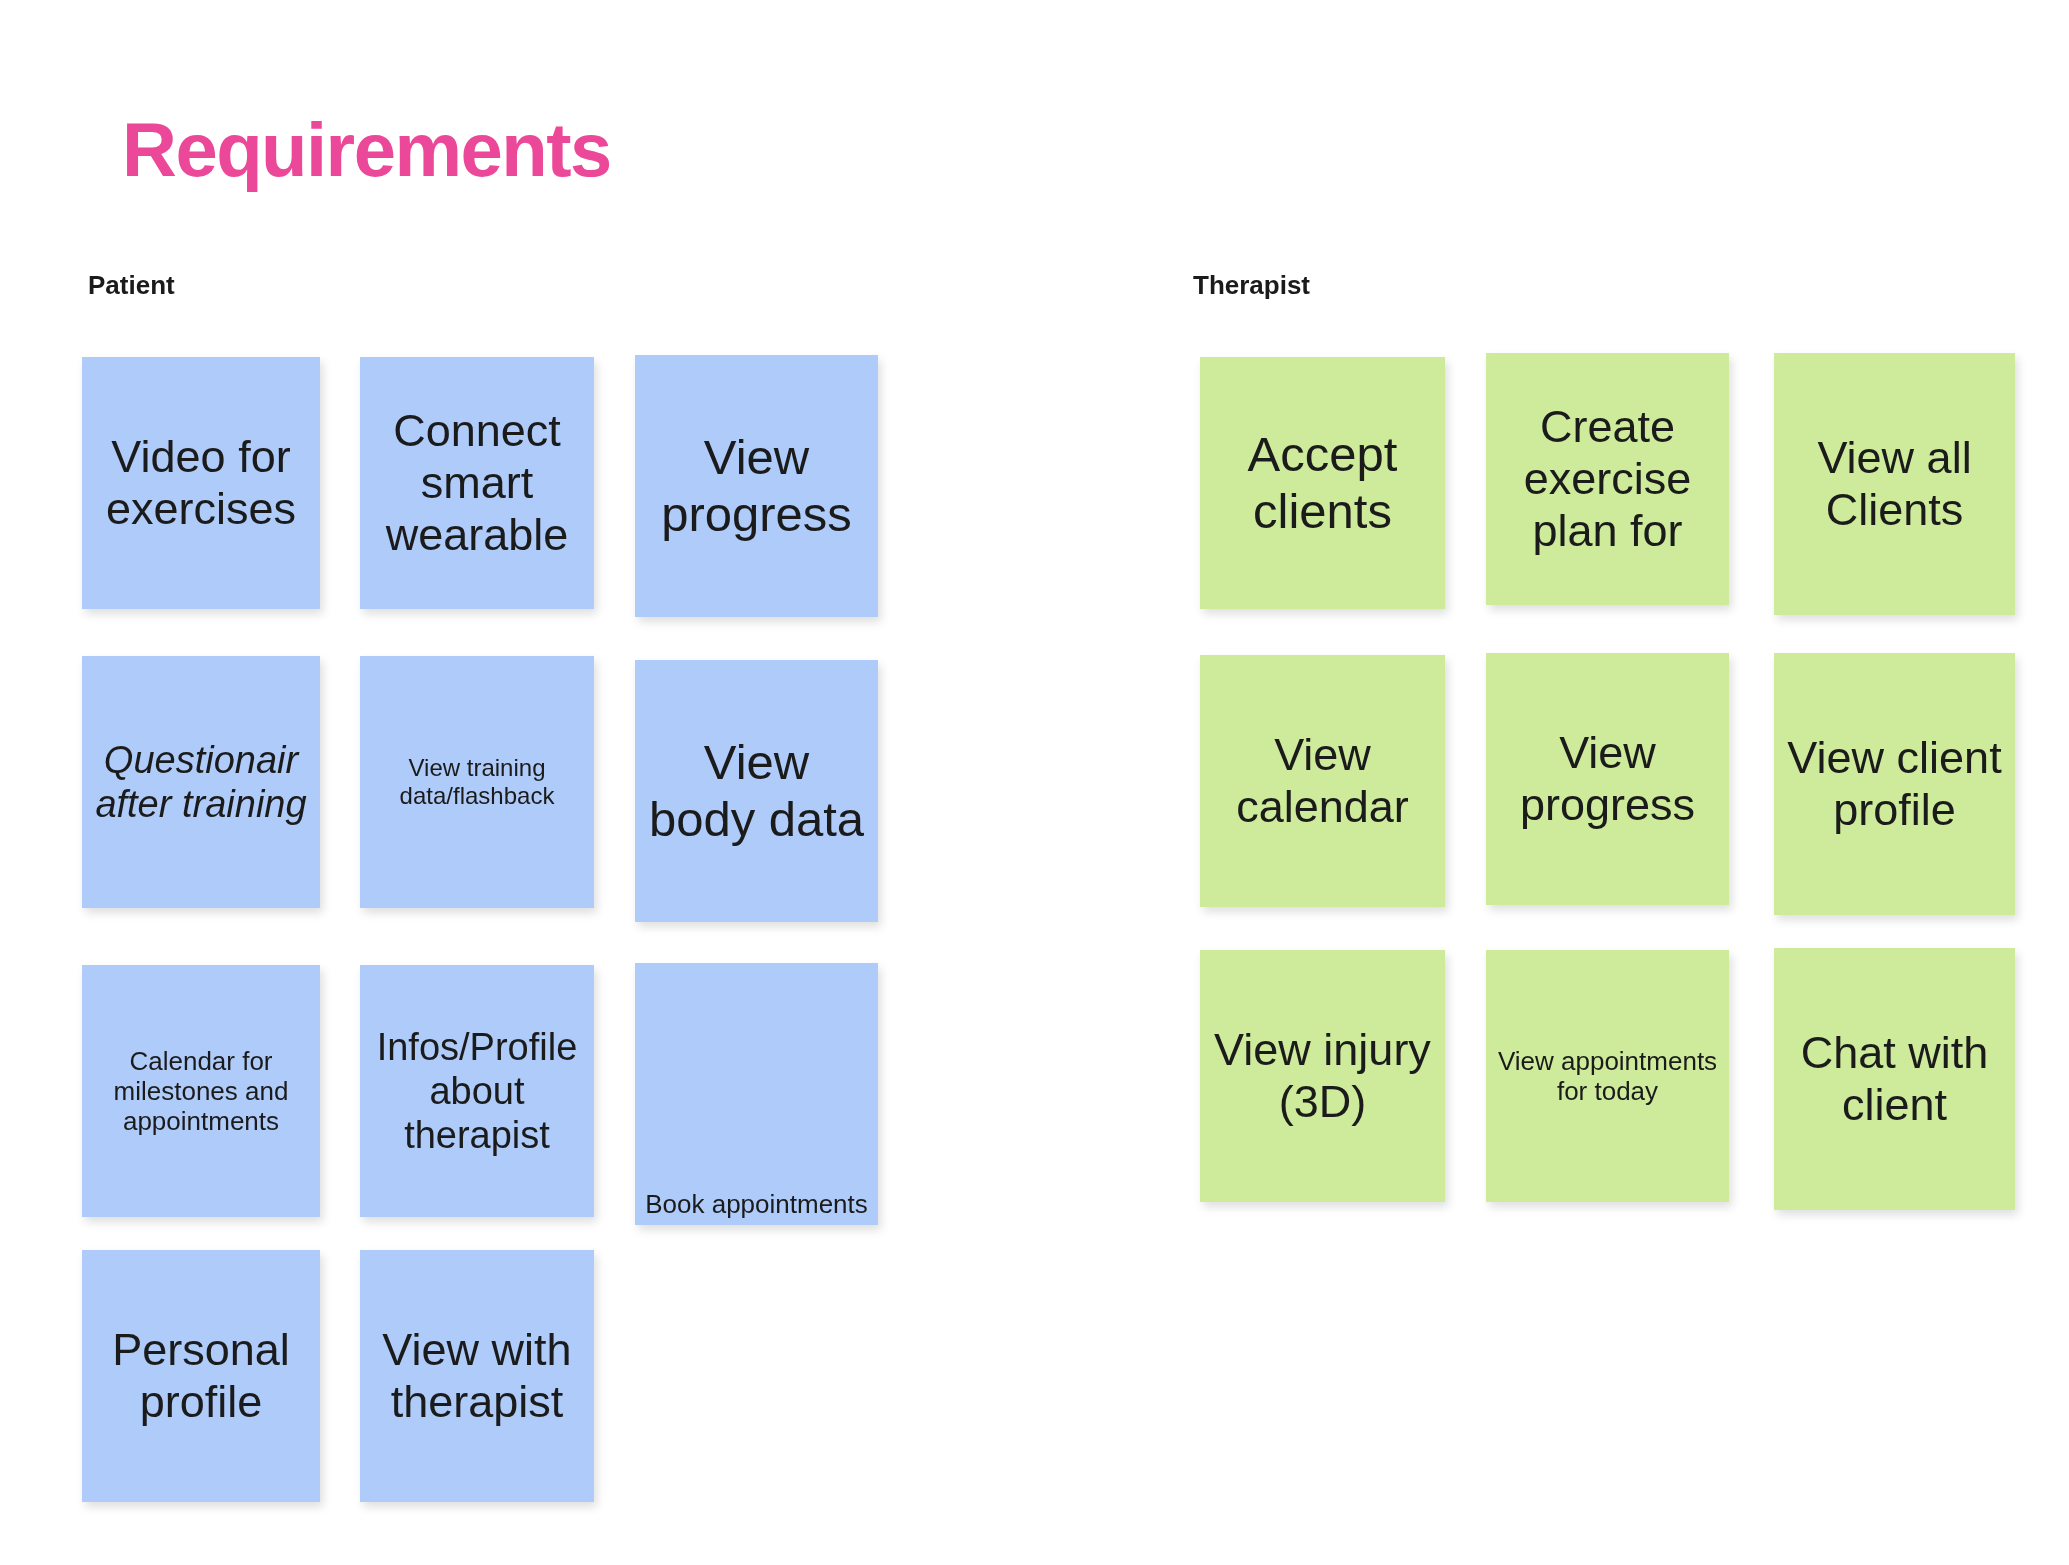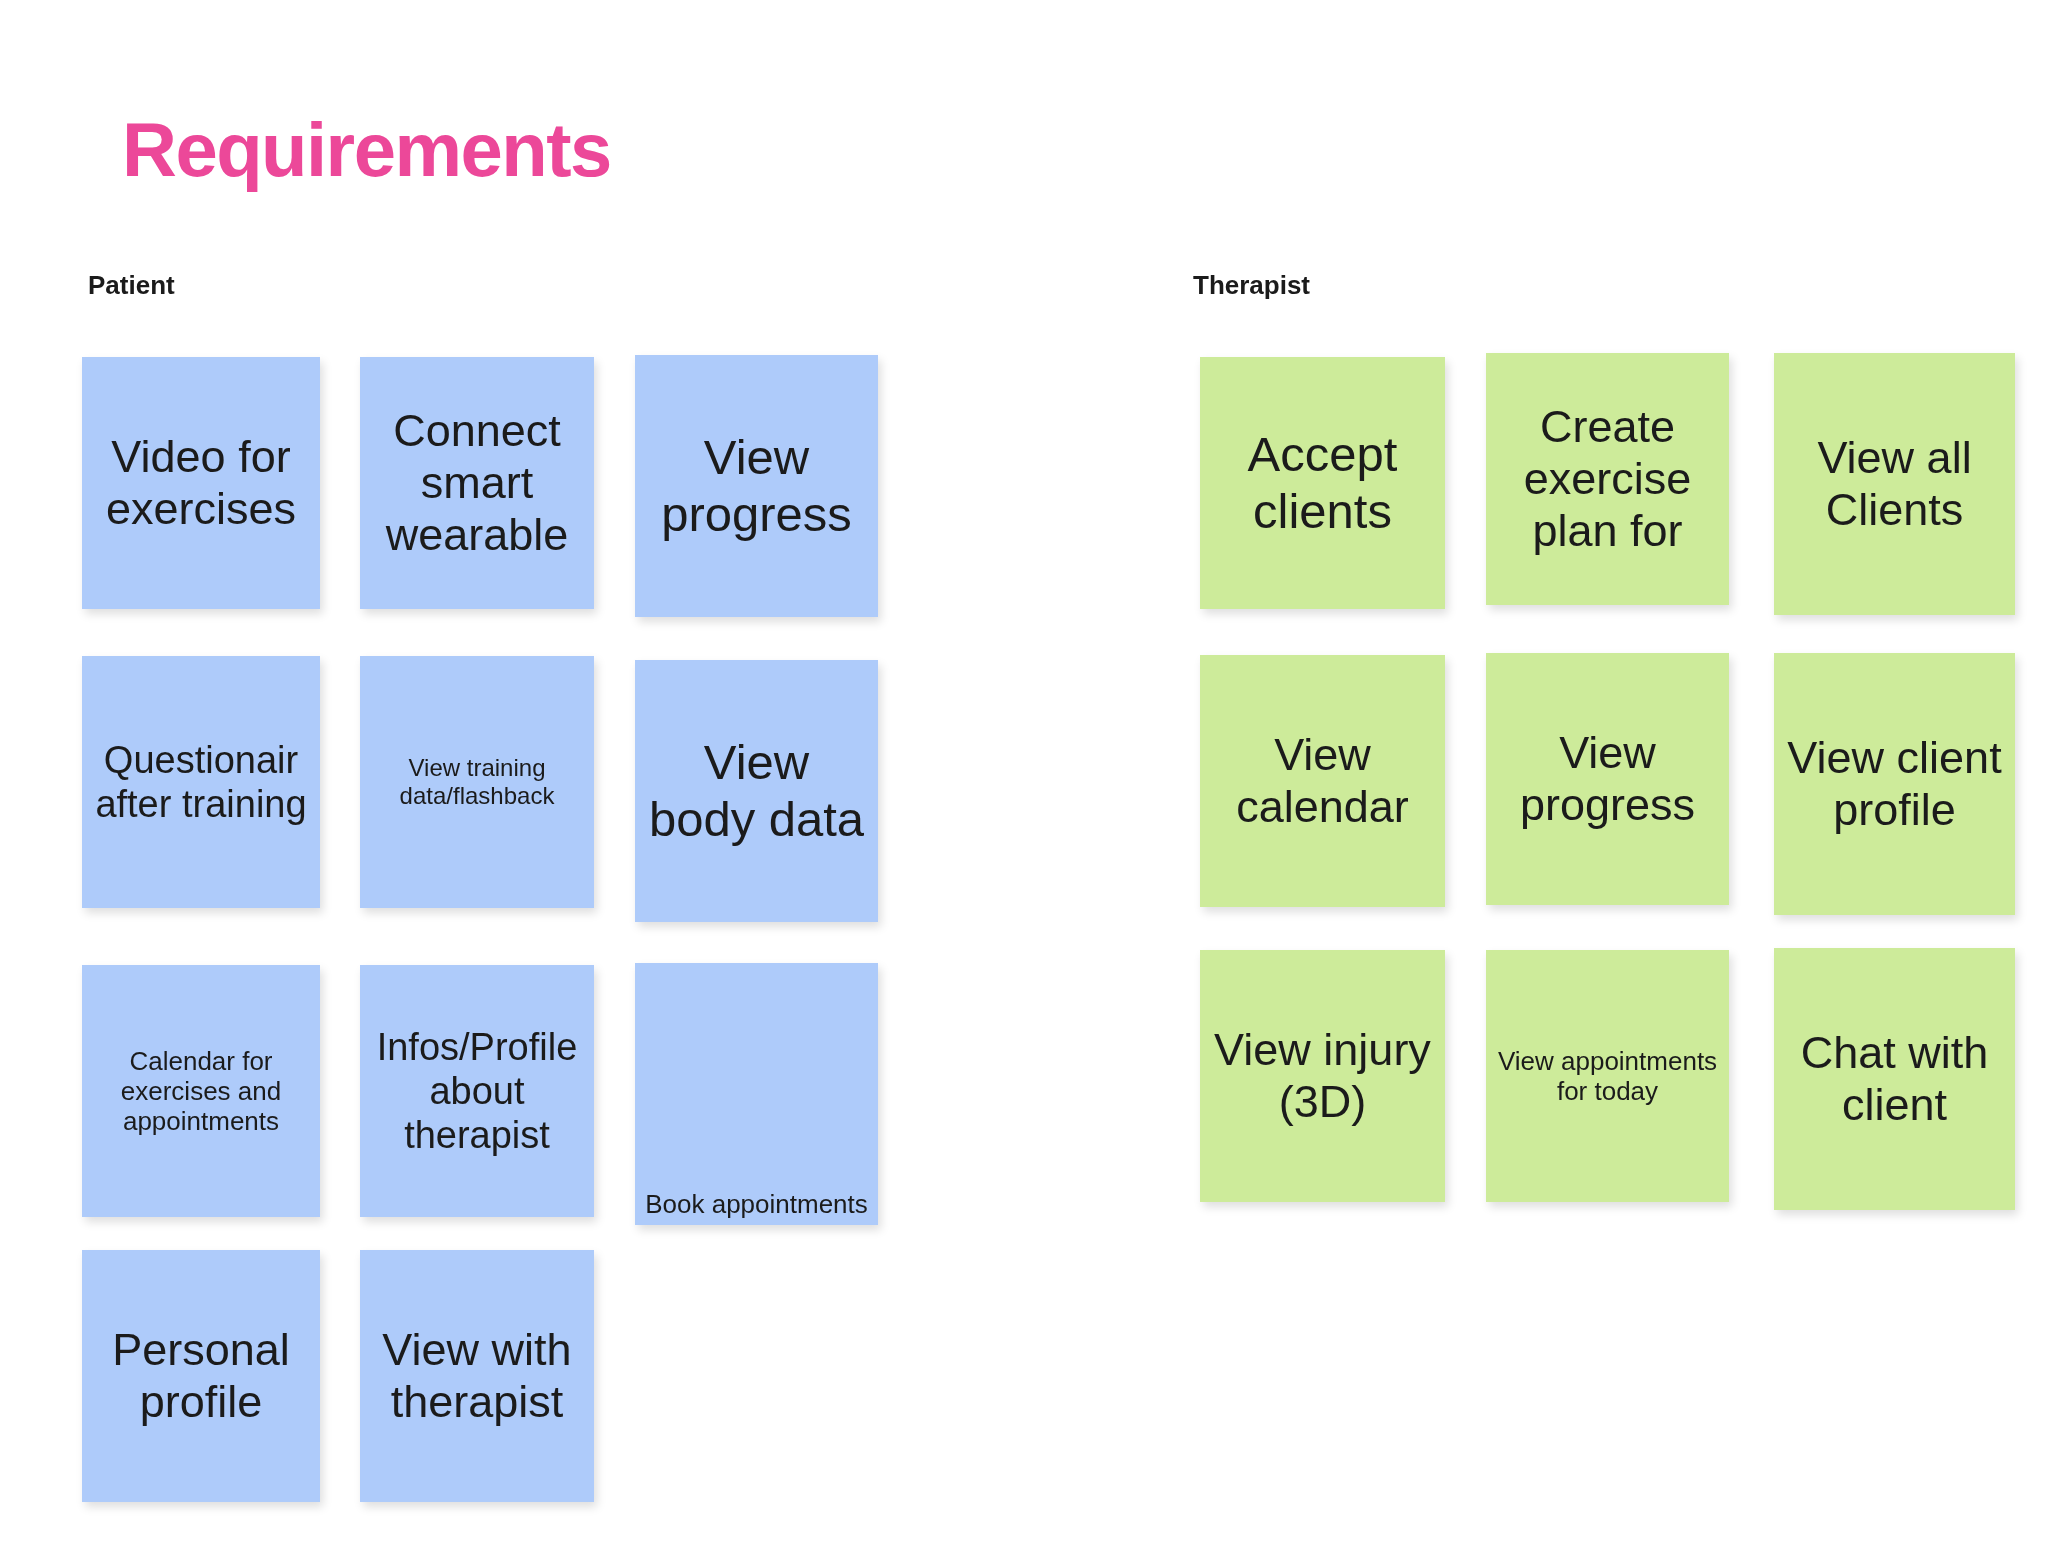--- a/index.html
+++ b/index.html
@@ -87,34 +87,34 @@
   </div>
 
   <div class="note blue" style="left:360px; top:357px; width:234px; height:252px;">
     <span class="note-text fs-lg">Connect smart wearable</span>
   </div>
 
   <div class="note blue" style="left:635px; top:355px; width:243px; height:262px;">
     <span class="note-text fs-xl">View progress</span>
   </div>
 
-  <div class="note blue" style="left:82px; top:656px; width:238px; height:252px;">
+  <div class="note blue" style="left:82px; top:656px; width:238px; height:252px;font-style:italic;">
     <span class="note-text fs-md">Questionair after training</span>
   </div>
 
   <div class="note blue" style="left:360px; top:656px; width:234px; height:252px;">
     <span class="note-text fs-xs">View training data/flashback</span>
   </div>
 
   <div class="note blue" style="left:635px; top:660px; width:243px; height:262px;">
     <span class="note-text fs-xl">View body data</span>
   </div>
 
   <div class="note blue" style="left:82px; top:965px; width:238px; height:252px;">
-    <span class="note-text fs-sm">Calendar for exercises and appointments</span>
+    <span class="note-text fs-sm">Calendar for milestones and appointments</span>
   </div>
 
   <div class="note blue" style="left:360px; top:965px; width:234px; height:252px;">
     <span class="note-text fs-md">Infos/Profile about therapist</span>
   </div>
 
   <div class="note blue" style="left:635px; top:963px; width:243px; height:262px;align-items:flex-end;">
     <span class="note-text fs-sm">Book appointments</span>
   </div>
 

